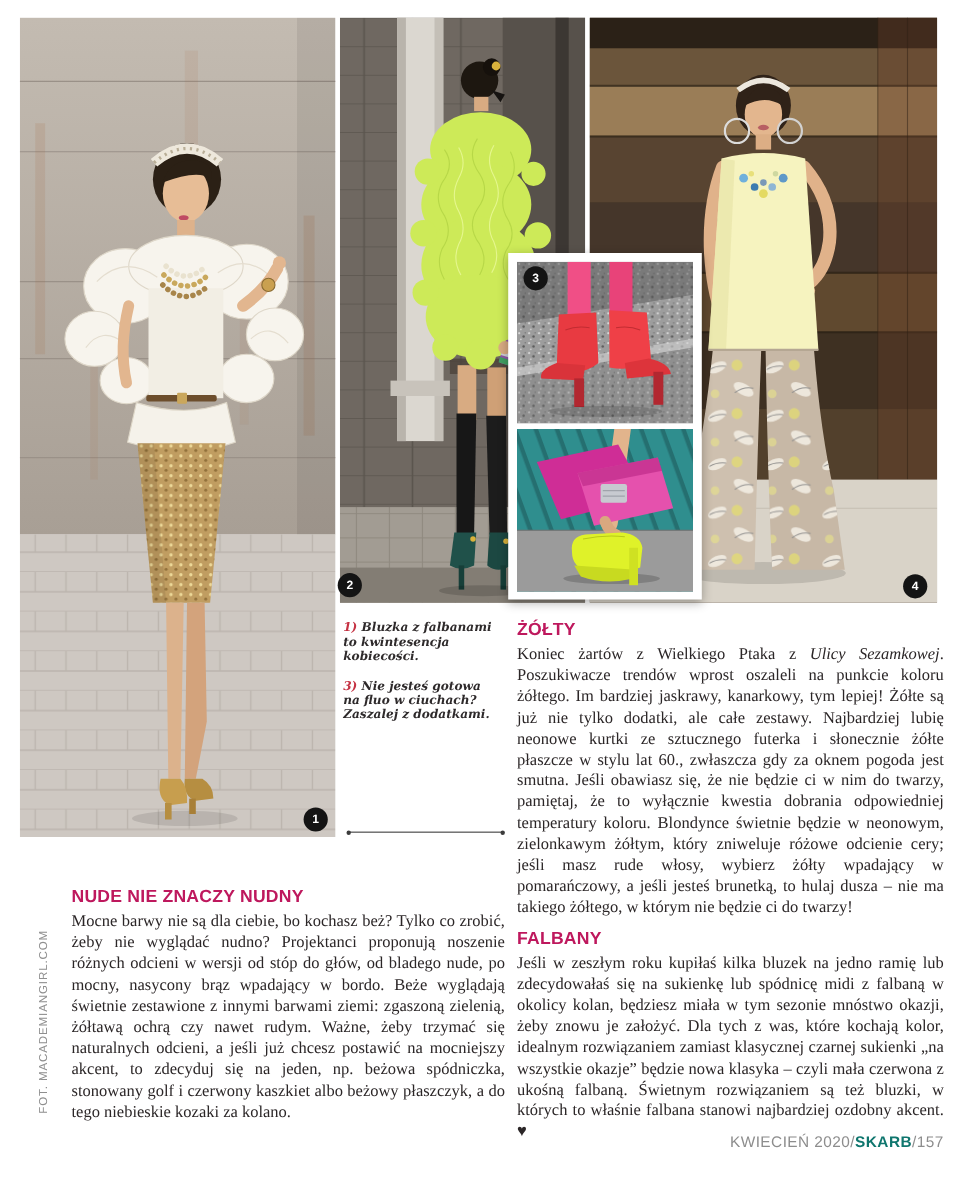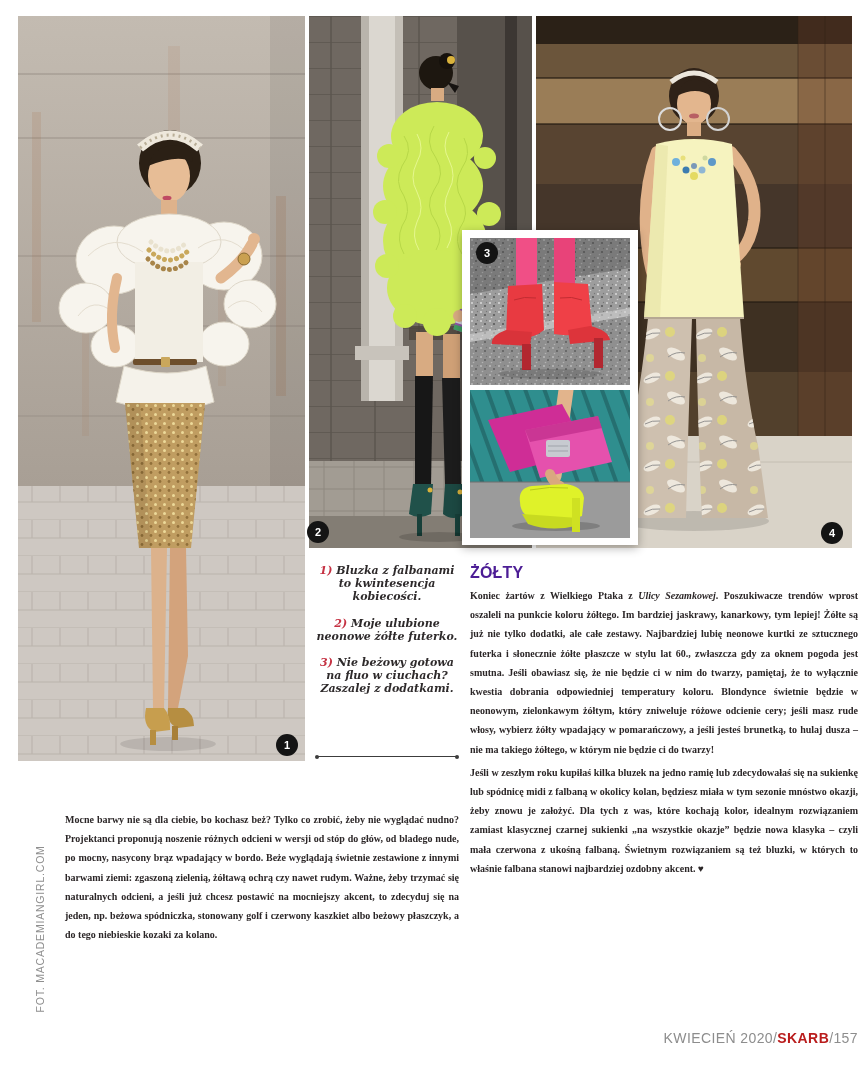--- a/index.html
+++ b/index.html
@@ -9,40 +9,40 @@
   #p1{left:18px;top:16px;}
   #p2{left:309px;top:16px;}
   #p3{left:536px;top:16px;}
   .card{position:absolute;left:462px;top:230px;width:176px;height:315px;background:#fff;
         box-sizing:border-box;padding:8px;box-shadow:0 3px 9px rgba(0,0,0,.30);}
   .card svg{display:block;}
   .card .gap{height:5px;}
   .badge{position:absolute;width:22px;height:22px;border-radius:50%;background:#141414;color:#fff;
          font:700 11px/22px "Liberation Sans",sans-serif;text-align:center;}
   #b1{left:276px;top:734px;} #b2{left:307px;top:521px;} #b3{left:476px;top:242px;} #b4{left:821px;top:522px;}
-  .captions{position:absolute;left:312px;top:564px;width:150px;text-align:center;
+  .captions{position:absolute;left:312px;top:564px;width:150px;
             font-family:"DejaVu Serif",serif;font-style:italic;font-weight:700;
             font-size:11px;line-height:13.2px;color:#2e2a2b;}
   .caption{margin:0 0 13px 0;}
   .caption .num{color:#c53243;}
   .caption .txt{white-space:pre-line;}
   .divider{position:absolute;left:317px;top:756px;width:140px;border-top:1px solid #3c3c3c;}
   .divider::before,.divider::after{content:"";position:absolute;top:-2.5px;width:4px;height:4px;
             border-radius:50%;background:#3c3c3c;}
   .divider::before{left:-2px;} .divider::after{right:-2px;}
   .col{position:absolute;}
-  .col h3{margin:0;font:700 16px/19px "Liberation Sans",sans-serif;color:#4c1d95;letter-spacing:.2px;}
-  .col p{margin:4px 0 0 0;font-size:10px;line-height:19.2px;text-align:justify;font-weight:bold;}
+  .col h3{margin:0;font:700 16px/19px "Liberation Sans",sans-serif;color:#be185d;letter-spacing:.2px;}
+  .col p{margin:4px 0 0 0;font-size:15px;line-height:19.2px;text-align:justify;}
   .col-left{left:65px;top:806px;width:394px;}
   .col-right{left:470px;top:563px;width:388px;}
   .h-second{margin-top:8px !important;}
   .it{font-style:italic;}
   .footer{position:absolute;top:1030px;right:9px;font-family:"Liberation Sans",sans-serif;
           font-size:14px;color:#8d8d8d;letter-spacing:.4px;}
-  .footer .brand{color:#b91c1c;font-weight:700;text-align:right;}
+  .footer .brand{color:#0f766e;font-weight:700;text-align:right;}
   .credit{position:absolute;left:-40px;top:926px;width:160px;height:13px;transform:rotate(-90deg);
           font-family:"Liberation Sans",sans-serif;font-size:10.5px;letter-spacing:.8px;
           color:#8f8f8f;text-align:center;white-space:nowrap;}
 </style>
 </head>
 <body>
 
 <div class="page">
 
   <svg id="p1" class="photo" width="287" height="745" viewBox="0 0 287 745">
@@ -317,40 +317,37 @@
   <div class="badge" id="b4">4</div>
 
   <div class="captions">
     <p class="caption">
       <span class="num">1)</span>
       <span class="txt">Bluzka z falbanami
 to kwintesencja
 kobiecości.</span>
     </p>
     <p class="caption">
-      <span class="num">2)</span>
-      <span class="txt">Moje ulubione
-neonowe żółte futerko.</span>
-    </p>
-    <p class="caption">
       <span class="num">3)</span>
-      <span class="txt">Nie beżowy gotowa
+      <span class="txt">Nie jesteś gotowa
 na fluo w ciuchach?
 Zaszalej z dodatkami.</span>
     </p>
   </div>
   <div class="divider"></div>
 
   <div class="col col-left">
+    <h3>NUDE NIE ZNACZY NUDNY</h3>
     <p>Mocne barwy nie są dla ciebie, bo kochasz beż? Tylko co zrobić, żeby nie wyglądać nudno? Projektanci proponują noszenie różnych odcieni w wersji od stóp do głów, od bladego nude, po mocny, nasycony brąz wpadający w bordo. Beże wyglądają świetnie zestawione z innymi barwami ziemi: zgaszoną zielenią, żółtawą ochrą czy nawet rudym. Ważne, żeby trzymać się naturalnych odcieni, a jeśli już chcesz postawić na mocniejszy akcent, to zdecyduj się na jeden, np. beżowa spódniczka, stonowany golf i czerwony kaszkiet albo beżowy płaszczyk, a do tego niebieskie kozaki za kolano.</p>
   </div>
 
   <div class="col col-right">
     <h3>ŻÓŁTY</h3>
     <p><span>Koniec żartów z Wielkiego Ptaka z </span><span class="it">Ulicy Sezamkowej</span><span>. Poszukiwacze trendów wprost oszaleli na punkcie koloru żółtego. Im bardziej jaskrawy, kanarkowy, tym lepiej! Żółte są już nie tylko dodatki, ale całe zestawy. Najbardziej lubię neonowe kurtki ze sztucznego futerka i słonecznie żółte płaszcze w stylu lat 60., zwłaszcza gdy za oknem pogoda jest smutna. Jeśli obawiasz się, że nie będzie ci w nim do twarzy, pamiętaj, że to wyłącznie kwestia dobrania odpowiedniej temperatury koloru. Blondynce świetnie będzie w neonowym, zielonkawym żółtym, który zniweluje różowe odcienie cery; jeśli masz rude włosy, wybierz żółty wpadający w pomarańczowy, a jeśli jesteś brunetką, to hulaj dusza – nie ma takiego żółtego, w którym nie będzie ci do twarzy!</span></p>
+    <h3 class="h-second">FALBANY</h3>
     <p>Jeśli w zeszłym roku kupiłaś kilka bluzek na jedno ramię lub zdecydowałaś się na sukienkę lub spódnicę midi z falbaną w okolicy kolan, będziesz miała w tym sezonie mnóstwo okazji, żeby znowu je założyć. Dla tych z was, które kochają kolor, idealnym rozwiązaniem zamiast klasycznej czarnej sukienki „na wszystkie okazje” będzie nowa klasyka – czyli mała czerwona z ukośną falbaną. Świetnym rozwiązaniem są też bluzki, w których to właśnie falbana stanowi najbardziej ozdobny akcent. ♥</p>
   </div>
 
   <div class="footer"><span>KWIECIEŃ 2020</span><span>/</span><span class="brand">SKARB</span><span>/</span><span>157</span></div>
 
   <div class="credit">FOT. MACADEMIANGIRL.COM</div>
 
 </div>
 
 </body></html>

